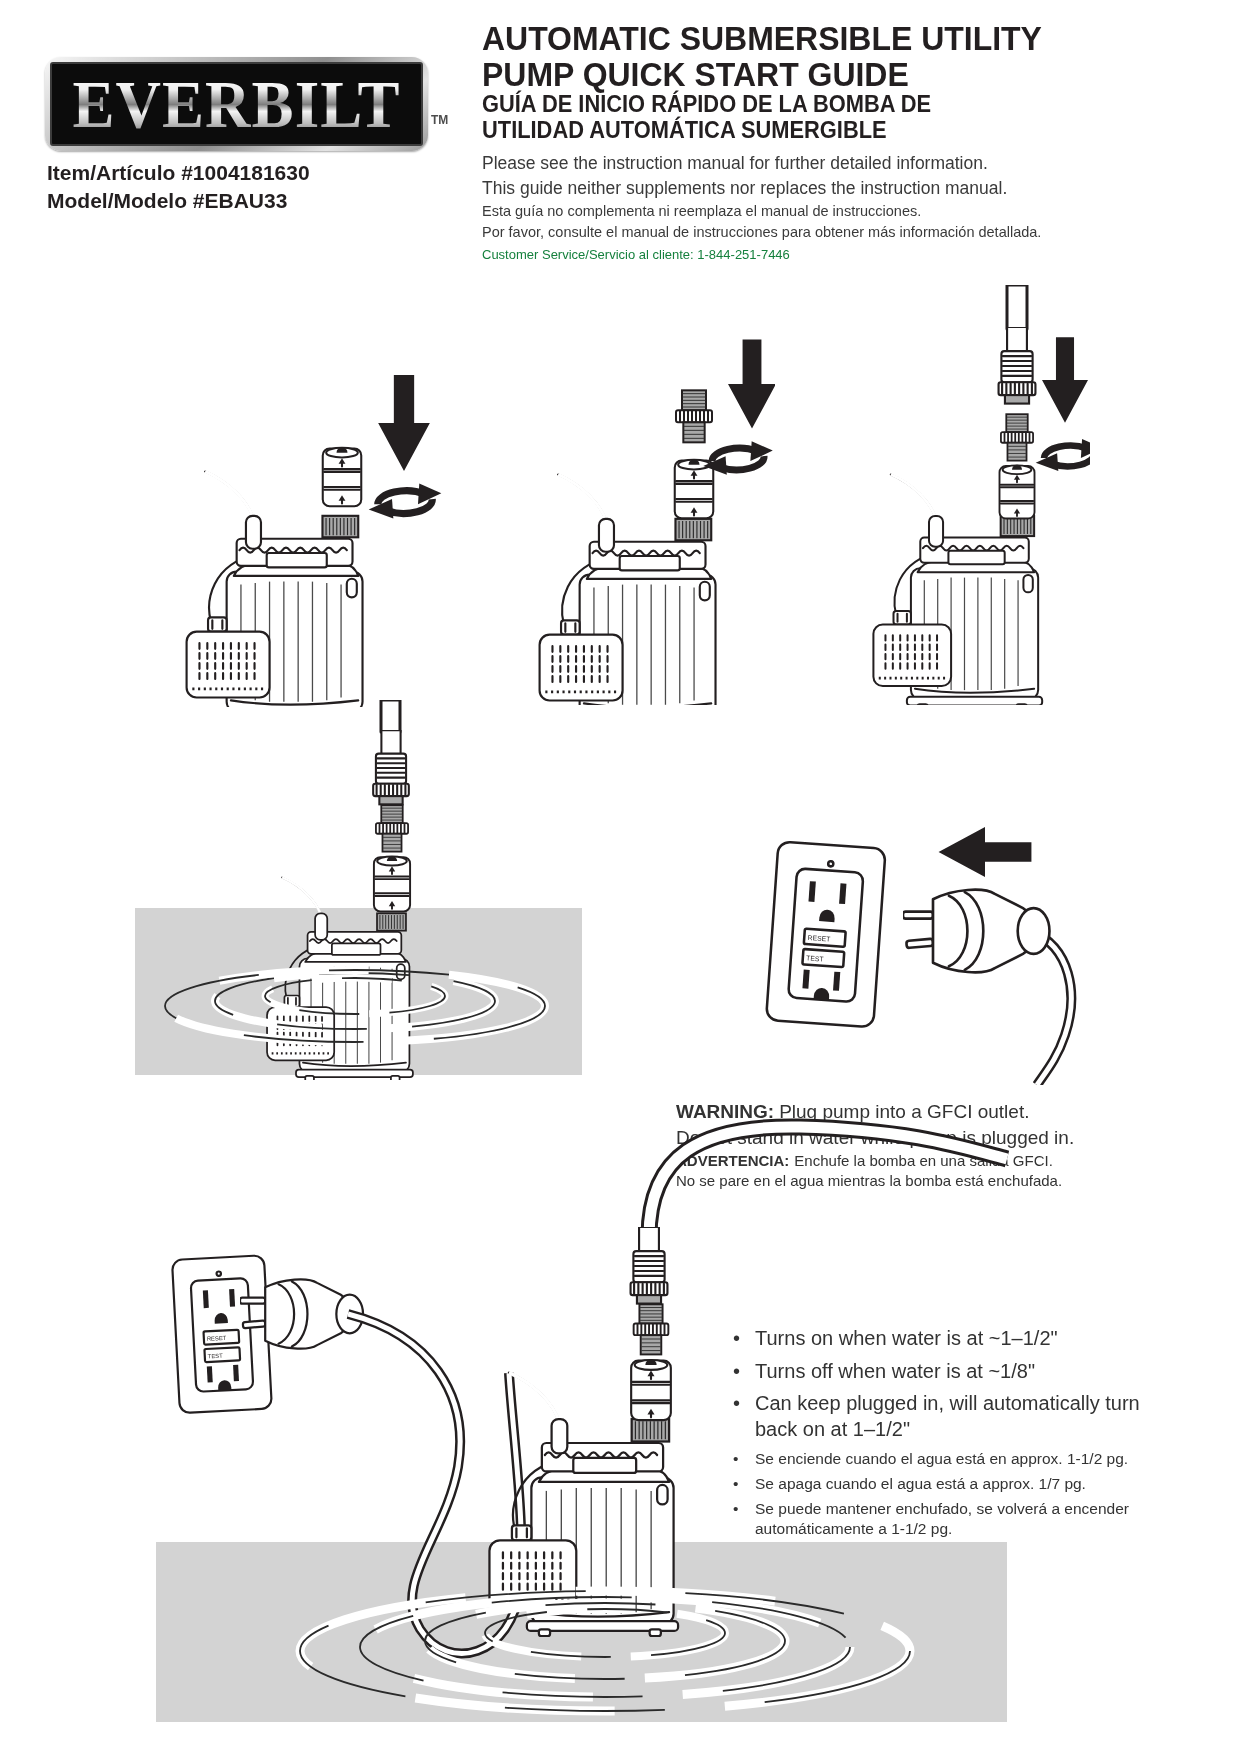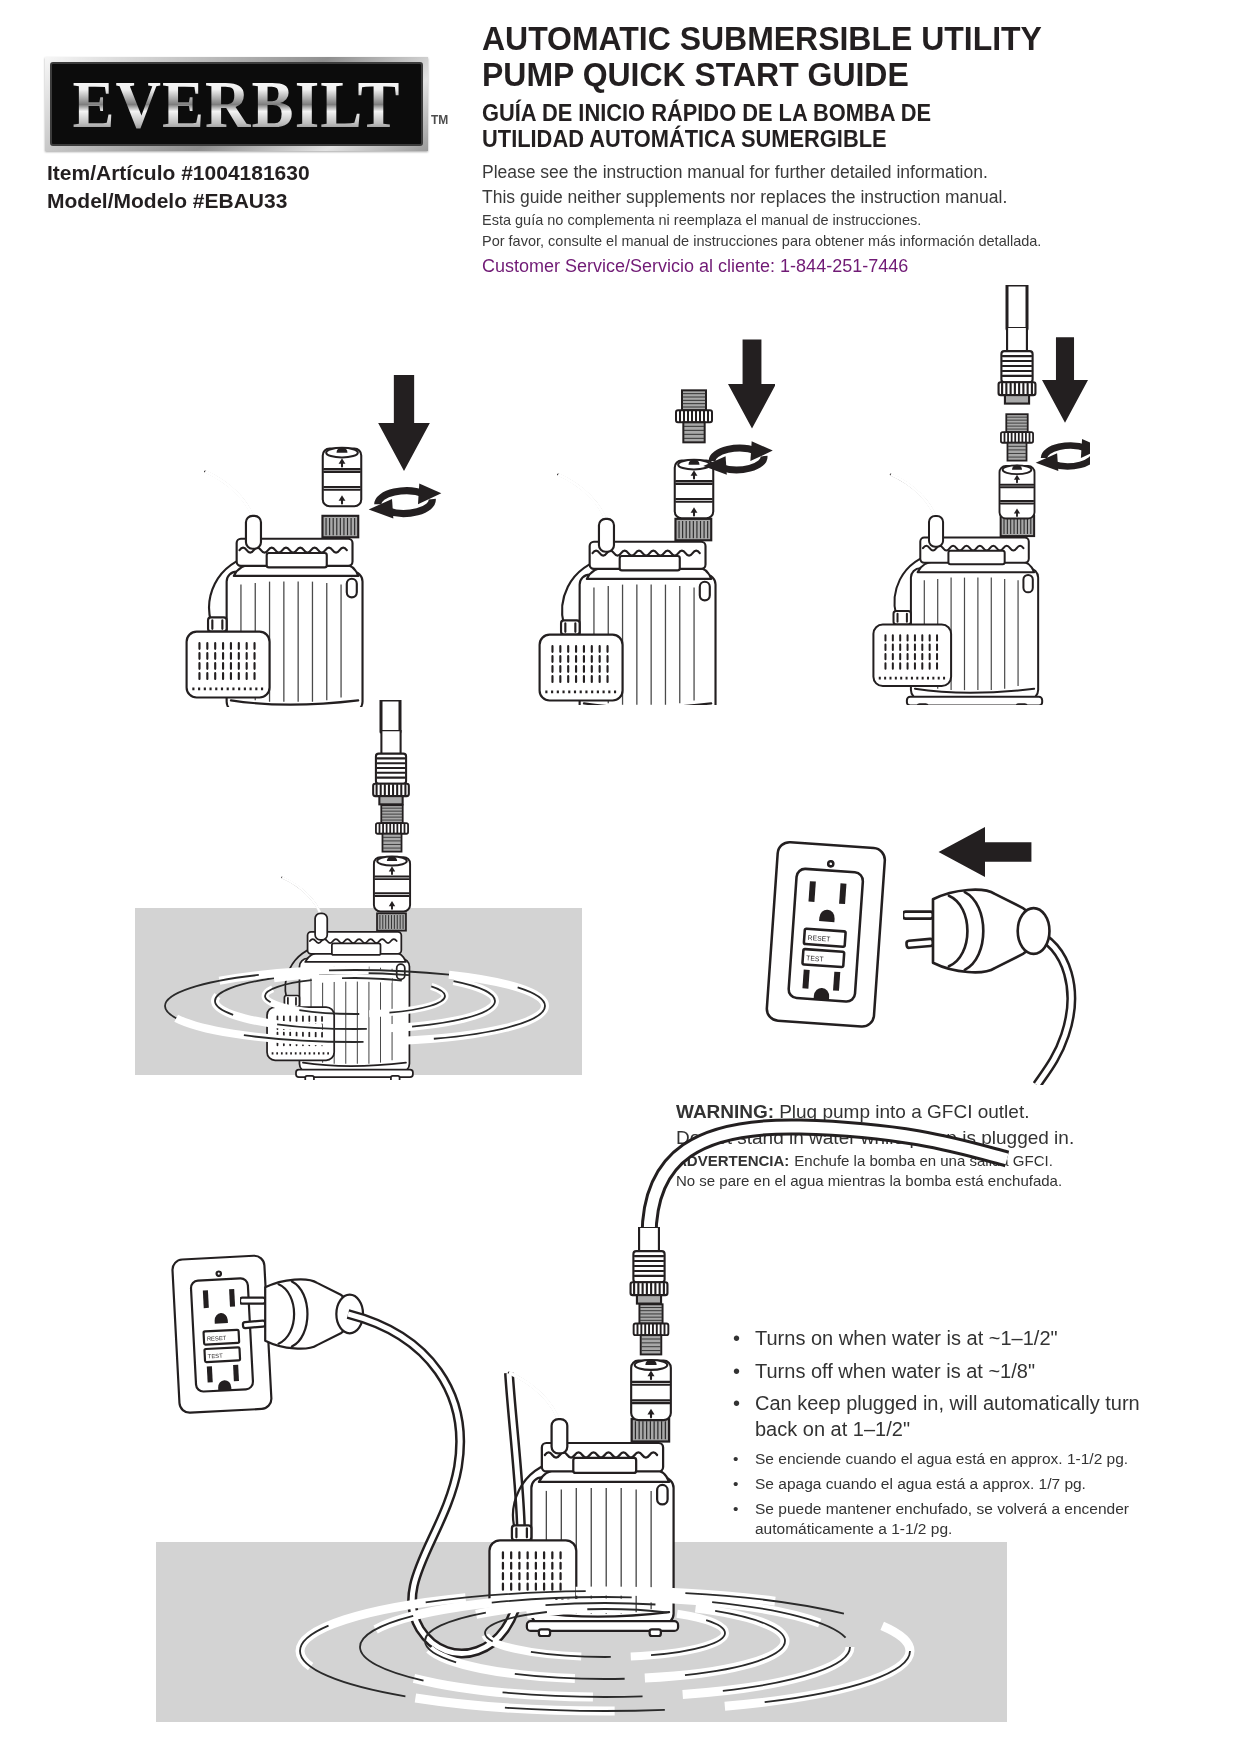--- a/index.html
+++ b/index.html
@@ -1,43 +1,43 @@
 <!DOCTYPE html>
 <html><head>
 <meta charset="utf-8">
 <style>
   html,body{margin:0;padding:0;background:#ffffff;}
   .page{position:relative;width:1241px;height:1754px;background:#fff;overflow:hidden;
         font-family:"Liberation Sans",sans-serif;color:#231f20;}
 
   
   .logo-badge{position:absolute;left:45px;top:57px;width:383px;height:94px;box-sizing:border-box;
-    padding:5px;border-radius:0;
+    padding:5px;border-radius:16px;
     background:linear-gradient(145deg,#f7f7f7 0%,#c9c9c9 25%,#8f8f8f 55%,#e3e3e3 80%,#9b9b9b 100%);
     box-shadow:0 1px 2px rgba(0,0,0,.35);}
   .logo-inner{width:100%;height:100%;background:#0c0c0c;border:2px solid #3c3c3c;border-radius:3px;
     display:flex;align-items:center;justify-content:center;box-sizing:border-box;}
   .logo-text{font-family:"Liberation Serif",serif;font-weight:bold;font-size:63px;line-height:1;
     letter-spacing:1px;transform:scaleY(1.08);
     background:linear-gradient(180deg,#ffffff 0%,#f0f0f0 28%,#7e7e7e 50%,#f4f4f4 60%,#bdbdbd 78%,#5a5a5a 100%);
     -webkit-background-clip:text;background-clip:text;color:transparent;}
   .tm{position:absolute;left:431px;top:113px;font-size:12px;font-weight:bold;color:#4d4d4d;}
 
   .item-block{position:absolute;left:47px;top:159px;font-size:21px;font-weight:bold;line-height:1.35;}
 
   
   .head{position:absolute;left:482px;top:20px;width:650px;}
   .title-en{font-size:34px;font-weight:bold;line-height:1.06;}
   .title-en div{transform:scaleX(.94);transform-origin:0 50%;white-space:nowrap;}
-  .title-es{font-size:23px;font-weight:bold;line-height:1.12;margin-top:9px;}
+  .title-es{font-size:23px;font-weight:bold;line-height:1.12;}
   .title-es div{transform:scaleX(.95);transform-origin:0 50%;white-space:nowrap;}
   .note-lg{font-size:17.5px;color:#3a3a3a;margin-top:9px;}
   .note-lg + .note-lg{margin-top:4px;}
   .note-sm{font-size:14.5px;color:#3a3a3a;line-height:1.25;margin-top:3px;}
-  .cs-line{font-size:18px;color:#701a75;margin-top:6px;}
+  .cs-line{font-size:13px;color:#15803d;margin-top:6px;}
 
   
   .warning{position:absolute;left:676px;top:1099px;width:440px;}
   .warn-en{font-size:19px;line-height:1.38;color:#333;}
   .warn-es{font-size:15px;line-height:1.32;color:#333;}
   .warn-line span + span{margin-left:5px;}
 
   
   .bullets{position:absolute;left:733px;top:1326px;width:424px;}
   .b-row{display:flex;margin-bottom:7px;}

